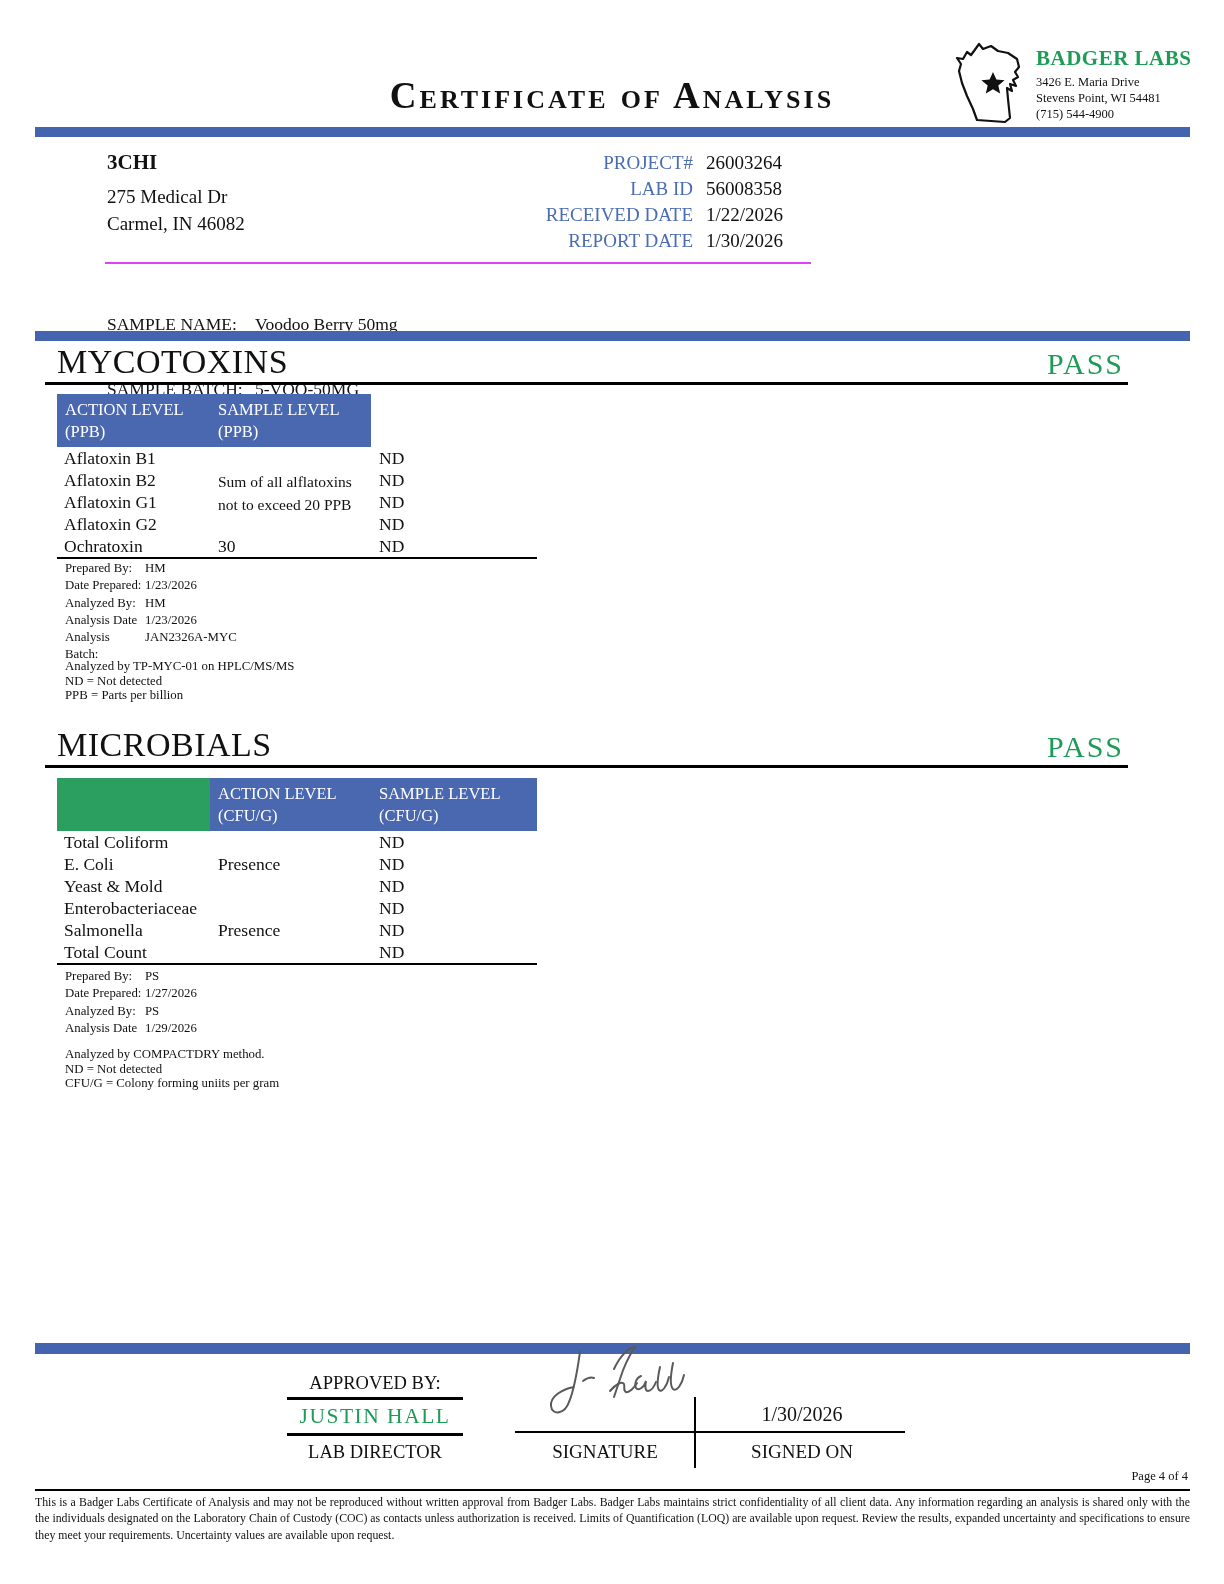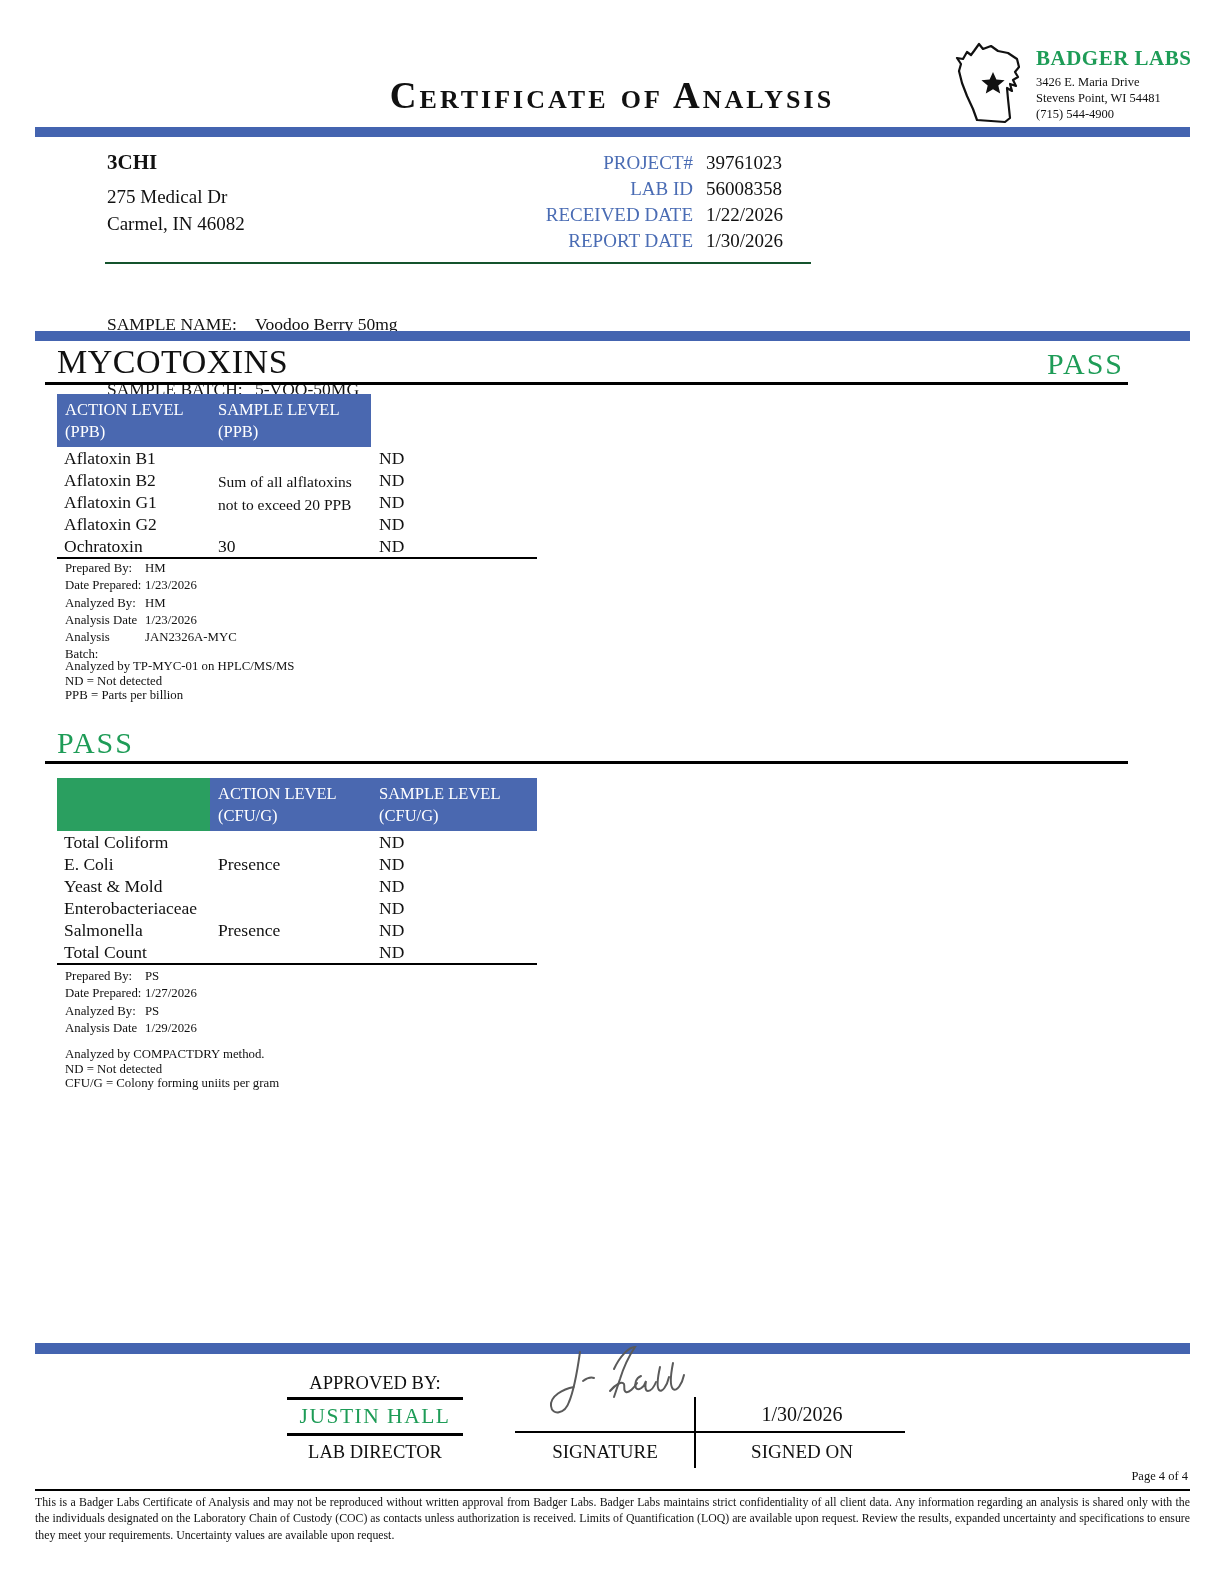--- a/index.html
+++ b/index.html
@@ -29,21 +29,21 @@
   .bar1{top:127px;}
   .bar2{top:331px;}
   .bar3{top:1343px;height:11px;}
 
   
   .report{position:absolute;left:105px;top:142px;width:706px;}
   .rp-head{padding:2px 0 3px 2px;border-bottom:2px solid #000;}
   .rp-word{color:var(--label-blue);font-size:27px;letter-spacing:0.5px;
     text-decoration:underline;text-decoration-thickness:2px;}
   .rp-rest{font-size:20px;margin-left:10px;}
-  .rp-cols{display:flex;justify-content:space-between;padding:8px 0 8px 2px;border-bottom:2px solid #14532d;}
+  .rp-cols{display:flex;justify-content:space-between;padding:8px 0 8px 2px;border-bottom:2px solid #d946ef;}
   .client-name{font-size:21px;font-weight:bold;margin-bottom:8px;}
   .client-addr{font-size:19px;line-height:27px;}
   .info-grid{display:grid;grid-template-columns:auto auto;column-gap:13px;row-gap:0;}
   .info-label{color:var(--label-blue);font-size:19px;text-align:right;line-height:26px;}
   .info-value{font-size:19px;line-height:26px;min-width:105px;}
   .rp-sample{padding:8px 0 0 2px;}
   .sample-row{display:flex;font-size:17.5px;line-height:25px;margin-top:40px;}
   .sample-label{width:148px;}
 
   
@@ -127,21 +127,21 @@
 
   <div class="report">
     <div class="rp-cols">
       <div>
         <div class="client-name">3CHI</div>
         <div class="client-addr">275 Medical Dr</div>
         <div class="client-addr">Carmel, IN 46082</div>
       </div>
       <div class="info-grid">
         <div class="info-label">PROJECT#</div>
-        <div class="info-value">39761023</div>
+        <div class="info-value">26003264</div>
         <div class="info-label">LAB ID</div>
         <div class="info-value">56008358</div>
         <div class="info-label">RECEIVED DATE</div>
         <div class="info-value">1/22/2026</div>
         <div class="info-label">REPORT DATE</div>
         <div class="info-value">1/30/2026</div>
       </div>
     </div>
     <div class="rp-sample">
       <div class="sample-row">
@@ -223,20 +223,21 @@
     </div>
   </div>
 
   <div class="notes n-myco">
     <div>Analyzed by TP-MYC-01 on HPLC/MS/MS</div>
     <div>ND = Not detected</div>
     <div>PPB = Parts per billion</div>
   </div>
 
   <div class="section-head sh-micro">
+    <span class="section-title">MICROBIALS</span>
     <span class="pass">PASS</span>
   </div>
 
   <div class="data-table t-micro">
     <div class="thead">
       <div class="th green"></div>
       <div class="th blue">ACTION LEVEL
 (CFU/G)</div>
       <div class="th blue">SAMPLE LEVEL
 (CFU/G)</div>

